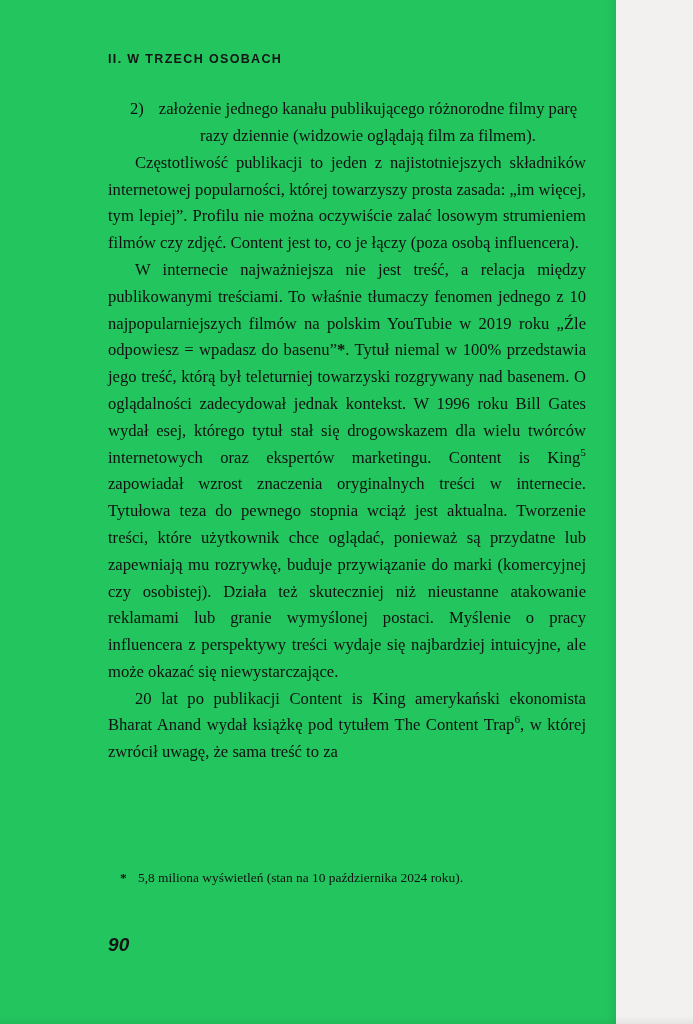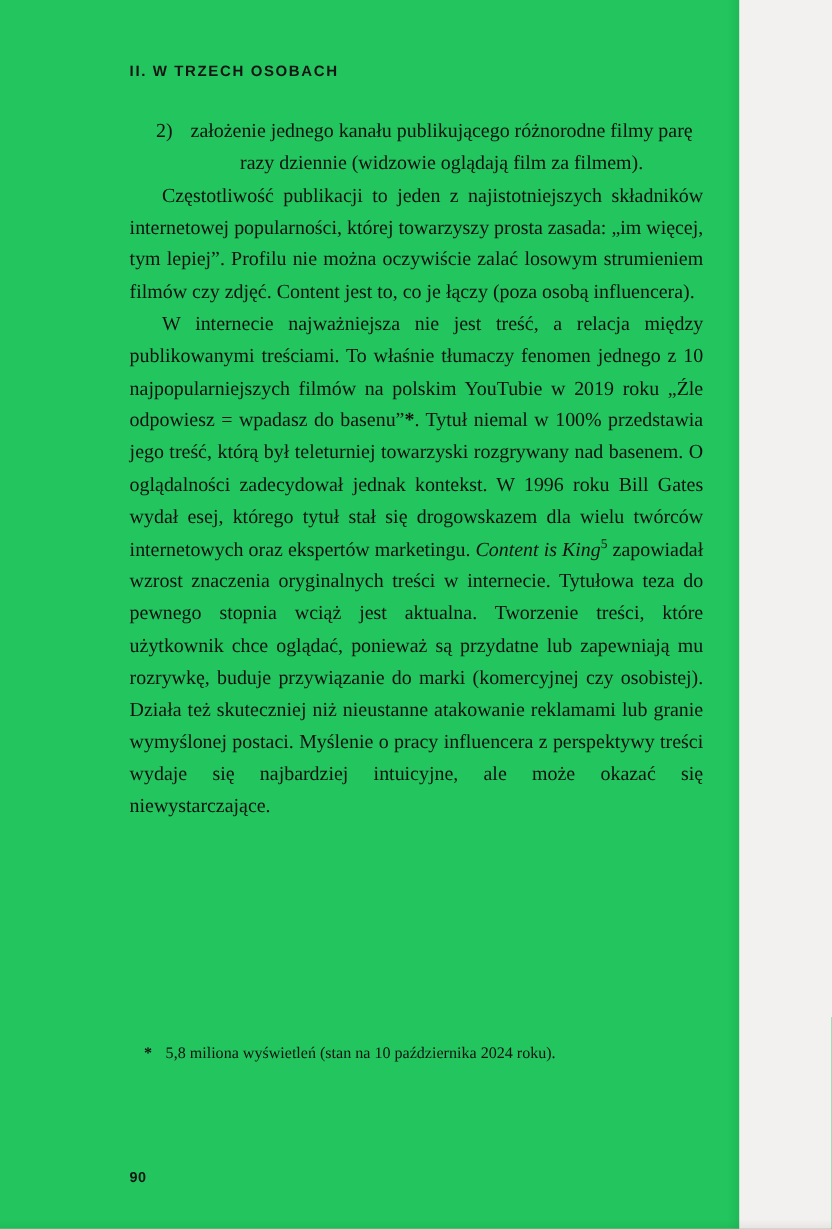--- a/index.html
+++ b/index.html
@@ -66,21 +66,20 @@
   }
   p.para {
     margin: 0;
     font-size: 16.6px;
     line-height: 1.615;
     text-align: justify;
     text-indent: 27px;
     hyphens: manual;
   }
   .it {
-    font-style: italic;
   }
   sup {
     font-size: 0.68em;
     vertical-align: super;
     line-height: 0;
   }
   .bold-ast {
     font-weight: 700;
   }
   .footnote {
@@ -99,26 +98,27 @@
     padding-left: 12px;
     box-sizing: border-box;
     font-weight: 700;
   }
   .footnote .fn-text {
     flex: 1 1 auto;
   }
   .folio {
     position: absolute;
     left: 0;
-    top: 974px;
+    top: 934px;
     font-family: "Liberation Sans", sans-serif;
-    font-size: 12px;
+    font-size: 19px;
     font-weight: 700;
     color: #141414;
     letter-spacing: 0.3px;
+    font-style: italic;
   }
   .edge-shadow-right {
     position: absolute;
     right: 0;
     top: 0;
     width: 10px;
     height: 1024px;
     background: linear-gradient(to right, rgba(0,0,0,0.0), rgba(0,0,0,0.06));
     pointer-events: none;
   }
@@ -144,20 +144,21 @@
 
       <div class="numbered-item">
         <span class="num">2)</span>
         <span class="txt">założenie jednego kanału publikującego różnorodne filmy parę razy dziennie (widzowie oglądają film za filmem).</span>
       </div>
 
       <p class="para">Częstotliwość publikacji to jeden z najistotniejszych składników internetowej popularności, której towarzyszy prosta zasada: „im więcej, tym lepiej”. Profilu nie można oczywiście zalać losowym strumieniem filmów czy zdjęć. Content jest to, co je łączy (poza osobą influencera).</p>
 
       <p class="para"><span>W internecie najważniejsza nie jest treść, a relacja między publikowanymi treściami. To właśnie tłumaczy fenomen jednego z 10 najpopularniejszych filmów na polskim YouTubie w 2019 roku „Źle odpowiesz = wpadasz do basenu”</span><span class="bold-ast">*</span><span>. Tytuł niemal w 100% przedstawia jego treść, którą był teleturniej towarzyski rozgrywany nad basenem. O oglądalności zadecydował jednak kontekst. W 1996 roku Bill Gates wydał esej, którego tytuł stał się drogowskazem dla wielu twórców internetowych oraz ekspertów marketingu. </span><span class="it">Content is King</span><sup>5</sup><span> zapowiadał wzrost znaczenia oryginalnych treści w internecie. Tytułowa teza do pewnego stopnia wciąż jest aktualna. Tworzenie treści, które użytkownik chce oglądać, ponieważ są przydatne lub zapewniają mu rozrywkę, buduje przywiązanie do marki (komercyjnej czy osobistej). Działa też skuteczniej niż nieustanne atakowanie reklamami lub granie wymyślonej postaci. Myślenie o pracy influencera z perspektywy treści wydaje się najbardziej intuicyjne, ale może okazać się niewystarczające.</span></p>
 
+      <p class="para"><span>20 lat po publikacji </span><span class="it">Content is King</span><span> amerykański ekonomista Bharat Anand wydał książkę pod tytułem </span><span class="it">The Content Trap</span><sup>6</sup><span>, w której zwrócił uwagę, że sama treść to za</span></p>
 
     </div>
 
     <div class="footnote">
       <span class="fn-mark">*</span>
       <span class="fn-text">5,8 miliona wyświetleń (stan na 10 października 2024 roku).</span>
     </div>
 
     <div class="folio">90</div>
 

